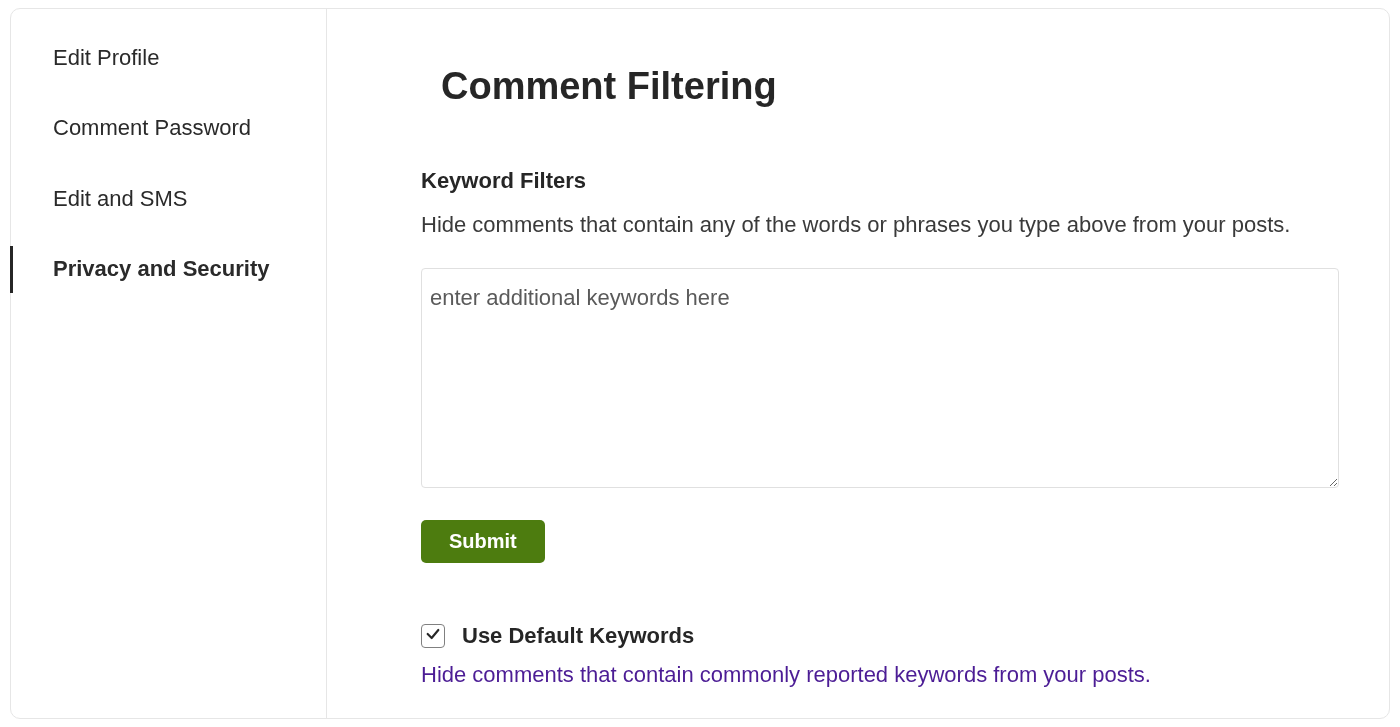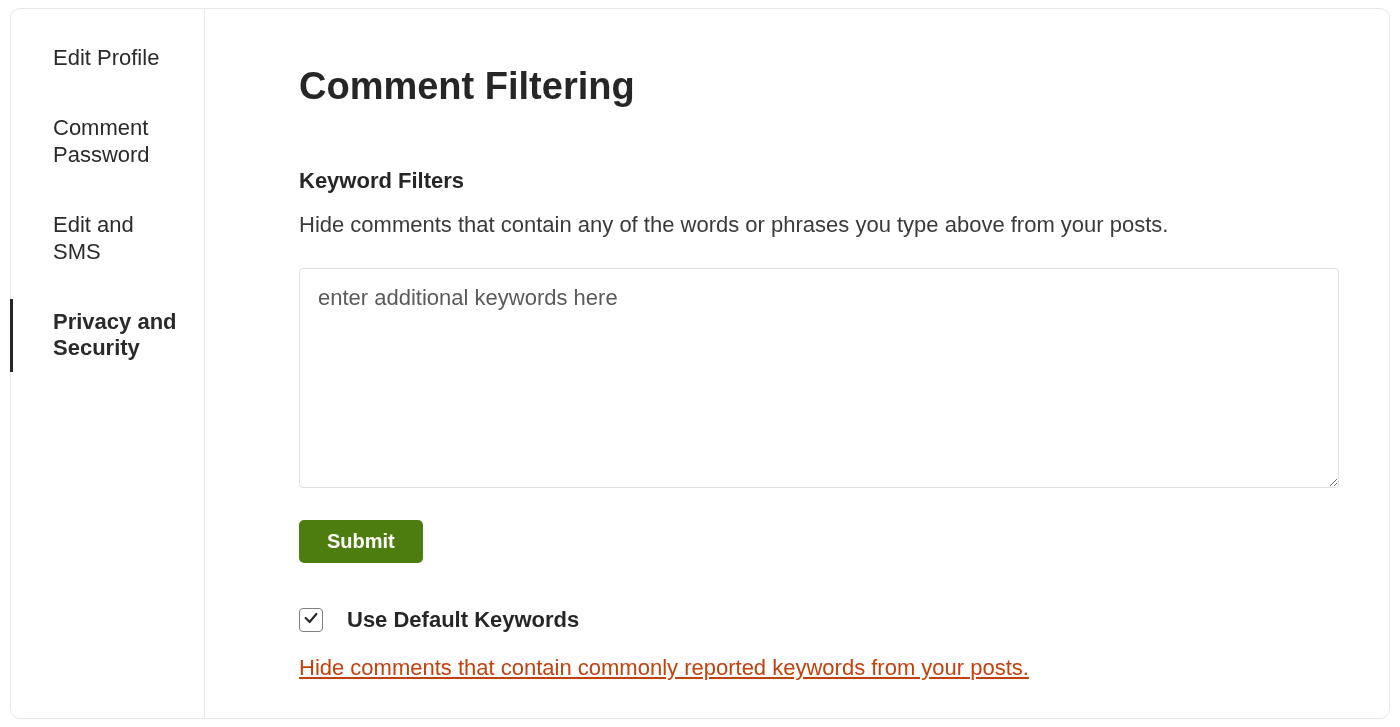--- a/index.html
+++ b/index.html
@@ -45,39 +45,40 @@
     background: #262626;
   }
   .main {
     flex: 1;
     padding: 56px 50px 40px 94px;
   }
   .page-title {
     font-size: 38px;
     font-weight: 700;
     margin-bottom: 60px;
+    margin-left: 20px;
   }
   .section-title {
     font-size: 22px;
     font-weight: 700;
     margin-bottom: 12px;
   }
   .help-text {
     font-size: 22px;
     color: #3a3a3a;
     margin-bottom: 28px;
     line-height: 1.35;
     margin-top: 16px;
   }
   .keywords-area {
-    width: 1040px;
+    width: 918px;
     height: 220px;
     border: 1px solid #e0e0e0;
     border-radius: 4px;
-    padding: 16px 18px;
+    padding: 16px 8px;
     font-size: 22px;
     font-family: inherit;
     resize: both;
     outline: none;
     color: #262626;
   }
   .keywords-area::placeholder {
     color: #5a5a5a;
   }
   .submit-btn {
@@ -85,45 +86,44 @@
     background: #4d7c0f;
     color: #fff;
     border: none;
     border-radius: 5px;
     padding: 10px 28px;
     font-size: 20px;
     font-weight: 700;
     cursor: pointer;
   }
   .check-row {
-    margin-top: 44px;
+    margin-top: 60px;
     display: flex;
     align-items: center;
-    gap: 24px;
+    gap: 17px;
   }
   .checkbox {
     width: 24px;
     height: 24px;
     border: 1.5px solid #808080;
     border-radius: 4px;
     display: inline-flex;
     align-items: center;
     justify-content: center;
     cursor: pointer;
   }
   .checkbox svg { width: 16px; height: 16px; }
   .check-label {
     font-size: 22px;
     font-weight: 700;
   }
   .check-help {
-    margin-top: 22px;
+    margin-top: 13px;
     font-size: 22px;
-    color: #c2410c;
-    text-decoration: underline;
+    color: #4c1d95;
   }
 </style>
 </head>
 <body>
 
 <div class="panel">
 
   <nav class="sidebar">
     <div class="sidebar-item">
       <span>Edit Profile</span>

